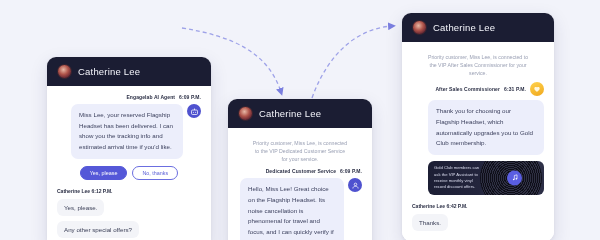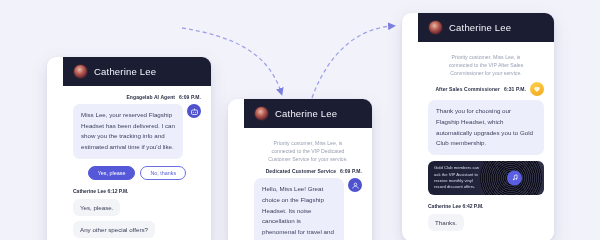--- a/index.html
+++ b/index.html
@@ -12,21 +12,20 @@
   #stage { position: relative; width: 600px; height: 240px; background: #f2f3fa; }
 
   .arrow-layer { position: absolute; left: 0; top: 0; width: 600px; height: 240px; pointer-events: none; }
 
   .card {
     position: absolute;
     background: #ffffff;
     border-radius: 9px;
     box-shadow: 0 6px 18px rgba(40,40,90,0.13), 0 1px 3px rgba(40,40,90,0.08);
     overflow: hidden;
-    padding-left: 16px;
   }
   .card-header {
     background: #1b1d33;
     display: flex; align-items: center;
     gap: 6px;
     padding: 7px 10px;
   }
   .avatar {
     width: 15px; height: 15px; border-radius: 50%;
     background: radial-gradient(circle at 42% 36%, #e8b9a6 0%, #b0544a 42%, #5d2230 78%, #2a1020 100%);

